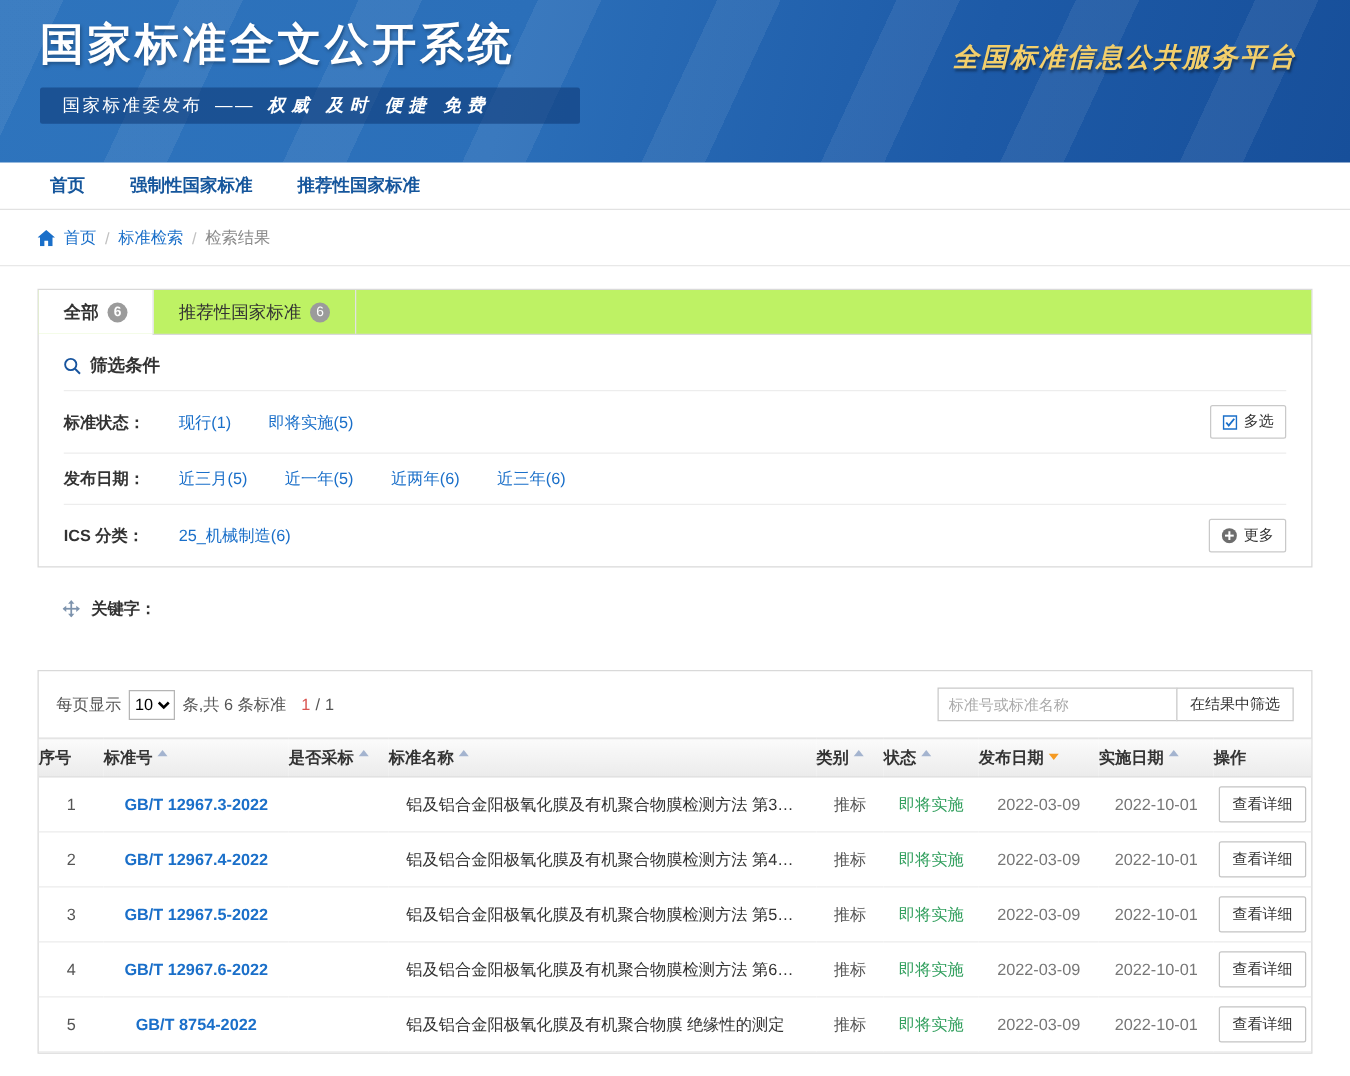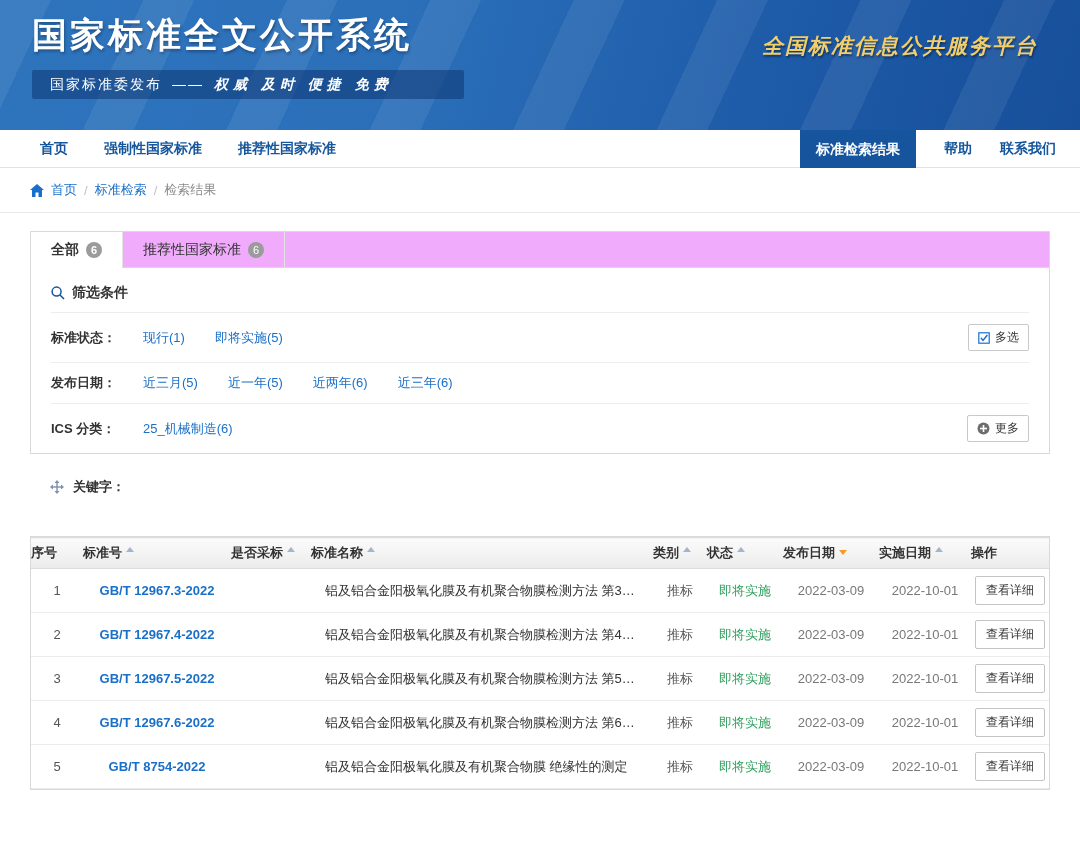--- a/index.html
+++ b/index.html
@@ -35,21 +35,21 @@
     border-bottom:1px solid #e8e8e8; font-size:13px; }
   .crumb-link { color:#1a6fc9; cursor:pointer; }
   .crumb-sep { color:#c0c0c0; }
   .crumb-current { color:#8a8a8a; }
 
   .content { padding:0 30px; }
   .card { border:1px solid #d9d9d9; background:#fff; }
 
   
   .filter-card { margin-top:18px; }
-  .tabbar { display:flex; background:#f0abfc; border-bottom:1px solid #d9d9d9; height:36px; }
+  .tabbar { display:flex; background:#bef264; border-bottom:1px solid #d9d9d9; height:36px; }
   .tab { display:flex; align-items:center; gap:7px; padding:0 20px; font-size:14px; color:#333;
     border-right:1px solid #e2e2e2; cursor:pointer; }
   .tab.active { background:#fff; font-weight:bold; position:relative; }
   .tab.active::after { content:""; position:absolute; left:0; right:0; bottom:-1px; height:1px; background:#fff; }
   .badge { min-width:16px; height:16px; border-radius:50%; background:#9b9b9b; color:#fff;
     font-size:11px; display:flex; align-items:center; justify-content:center; padding:0 2px; }
   .filter-head { display:flex; align-items:center; gap:7px; padding:16px 20px 10px;
     font-size:14px; font-weight:bold; color:#333; }
   .filter-row { display:flex; align-items:center; margin:0 20px; padding:11px 0;
     border-top:1px solid #ededed; font-size:13px; }
@@ -113,25 +113,20 @@
     <span>国家标准委发布</span><span class="dash">——</span><span class="slogan">权威 及时 便捷 免费</span>
   </div>
 </header>
 
 <nav class="nav">
   <div class="nav-left">
     <span class="nav-item">首页</span>
     <span class="nav-item">强制性国家标准</span>
     <span class="nav-item">推荐性国家标准</span>
   </div>
-  <div class="nav-right">
-    <span class="nav-active">标准检索结果</span>
-    <span class="nav-item">帮助</span>
-    <span class="nav-item">联系我们</span>
-  </div>
 </nav>
 
 <div class="breadcrumb">
   <svg class="icon-svg" width="14" height="13" viewBox="0 0 14 13">
       <path fill="#1a6fc9" d="M7 0 L14 6 H12 V13 H8.5 V8.5 H5.5 V13 H2 V6 H0 Z"></path>
     </svg>
   <span class="crumb-link">首页</span>
   <span class="crumb-sep">/</span>
   <span class="crumb-link">标准检索</span>
   <span class="crumb-sep">/</span>
@@ -209,20 +204,34 @@
           <polygon points="0,7 3,4.5 3,9.5"></polygon>
           <polygon points="14,7 11,4.5 11,9.5"></polygon>
           <rect x="6.3" y="2.5" width="1.4" height="9"></rect>
           <rect x="2.5" y="6.3" width="9" height="1.4"></rect>
         </g>
       </svg>
     <span class="keyword-label">关键字：</span>
   </div>
 
   <section class="card results-card">
+    <div class="controls">
+      <span>每页显示</span>
+      <select class="per-page-select">
+        <option>10</option>
+      </select>
+      <span class="count-text">条,共 6 条标准</span>
+      <span class="page-ind">
+        <span class="page-cur">1</span><span class="page-sep">/</span><span>1</span>
+      </span>
+      <span class="search-box">
+        <input class="search-input" type="text" placeholder="标准号或标准名称" style="">
+        <button class="search-btn">在结果中筛选</button>
+      </span>
+    </div>
 
     <table>
       <colgroup>
         <col style="width:52px">
           <col style="width:148px">
           <col style="width:80px">
           <col>
           <col style="width:54px">
           <col style="width:76px">
           <col style="width:96px">

